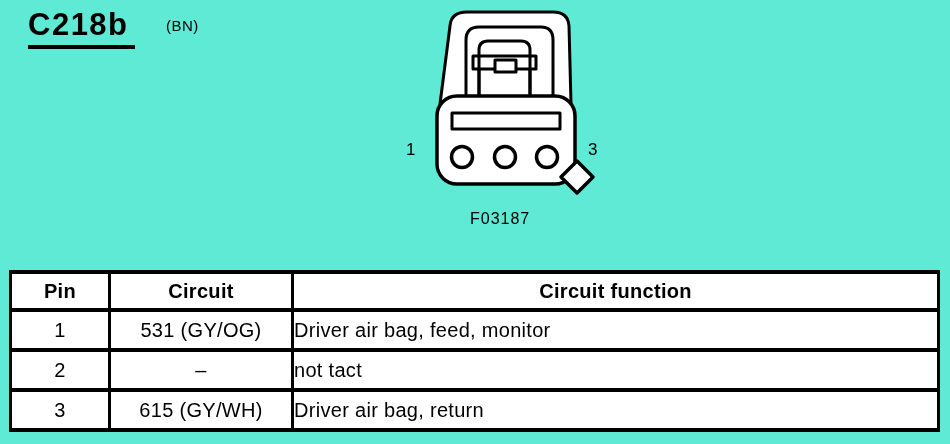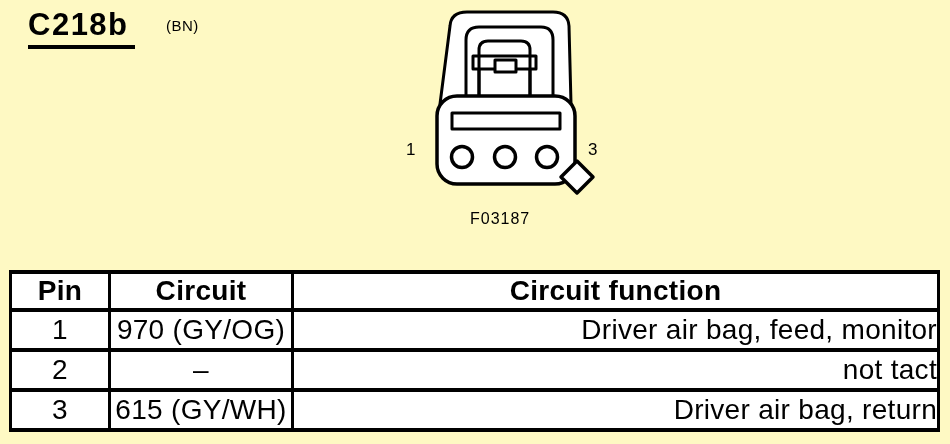--- a/index.html
+++ b/index.html
@@ -1,20 +1,20 @@
 <!DOCTYPE html>
 <html><head>
 <meta charset="utf-8">
 <style>
   html, body { margin: 0; padding: 0; background: #ffffff; }
   .page {
     position: relative;
     width: 950px;
     height: 444px;
-    background: #fef9c3;
+    background: #5eead4;
     color: #000000;
     font-family: "Liberation Sans", sans-serif;
     overflow: hidden;
   }
   .abs { position: absolute; }
 
   
   .connector-id {
     left: 28px; top: 7px;
     font-size: 31px; font-weight: bold; letter-spacing: 1.5px;
@@ -55,31 +55,31 @@
   table.pinout {
     border-collapse: collapse;
     table-layout: fixed;
     width: 931px;
     background: #ffffff;
   }
   table.pinout th, table.pinout td {
     border: 3px solid #000000;
     border-top-width: 4px;
     border-bottom-width: 4px;
-    font-size: 28px;
+    font-size: 20px;
     padding: 0;
     vertical-align: middle;
     letter-spacing: 0.3px;
   }
   table.pinout th { font-weight: bold; height: 34px; text-align: center; }
   table.pinout td { height: 36px; }
   .col-pin { width: 96px; }
   .col-circuit { width: 180px; }
   td.pin-cell, td.circuit-cell { text-align: center; }
-  td.function-cell { text-align: right; padding-left: 20px; }
+  td.function-cell { text-align: left; padding-left: 20px; }
 </style>
 </head>
 <body>
 
 <div class="page">
 
   <div class="abs connector-id">C218b</div>
   <div class="abs connector-variant">(BN)</div>
   <div class="abs id-underline"></div>
 
@@ -108,21 +108,21 @@
       <thead>
         <tr>
           <th class="col-pin">Pin</th>
           <th class="col-circuit">Circuit</th>
           <th class="col-function">Circuit function</th>
         </tr>
       </thead>
       <tbody>
         <tr>
           <td class="pin-cell">1</td>
-          <td class="circuit-cell">970 (GY/OG)</td>
+          <td class="circuit-cell">531 (GY/OG)</td>
           <td class="function-cell">Driver air bag, feed, monitor</td>
         </tr>
         <tr>
           <td class="pin-cell">2</td>
           <td class="circuit-cell">–</td>
           <td class="function-cell">not tact</td>
         </tr>
         <tr>
           <td class="pin-cell">3</td>
           <td class="circuit-cell">615 (GY/WH)</td>

